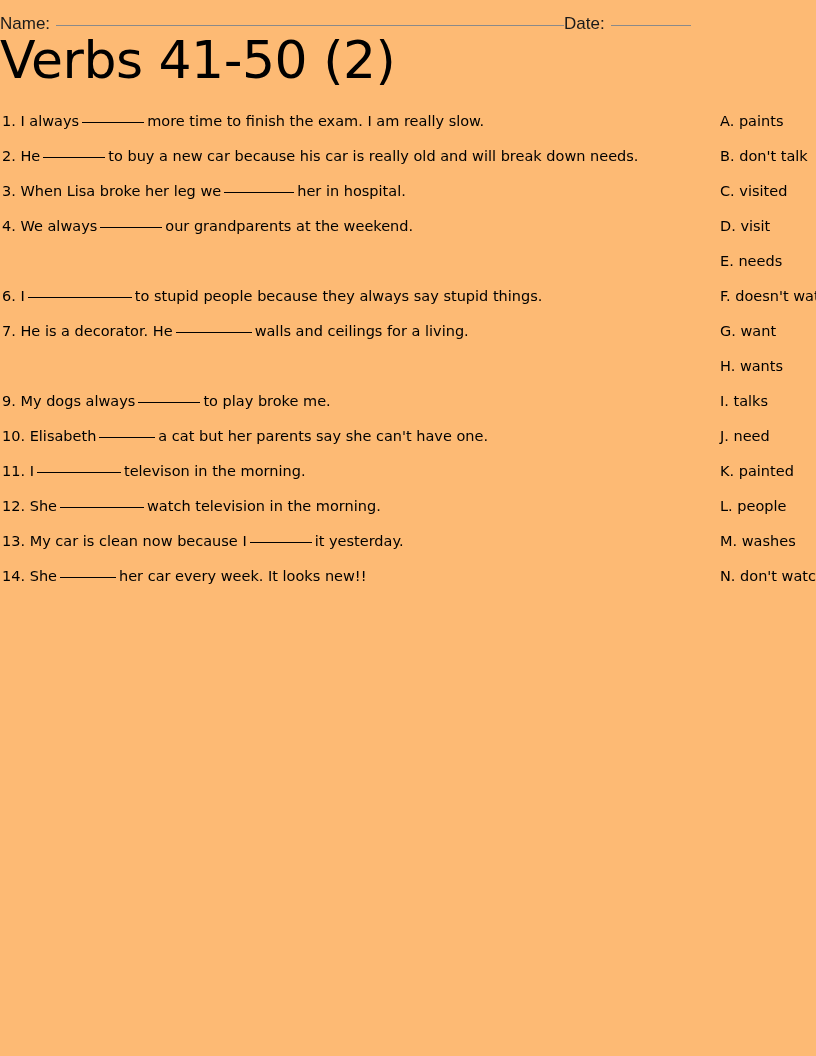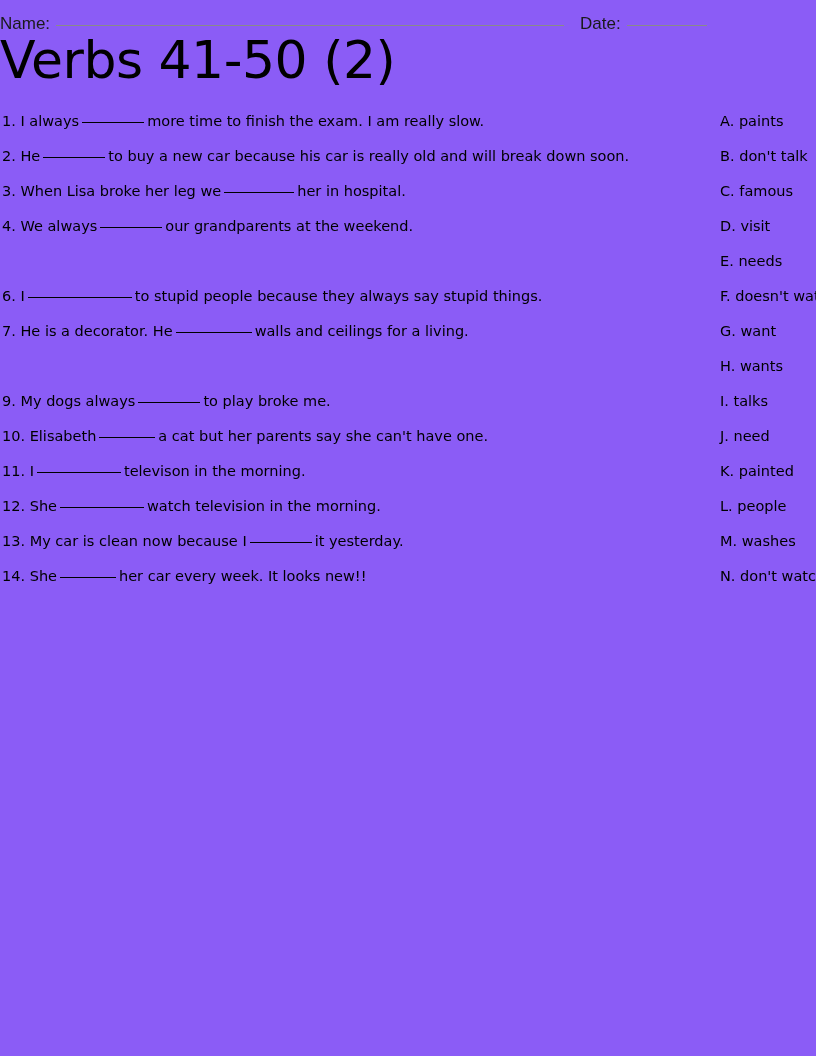--- a/index.html
+++ b/index.html
@@ -5,21 +5,21 @@
 <style>
   html, body {
     margin: 0;
     padding: 0;
     background: #ffffff;
   }
   .page {
     position: relative;
     width: 816px;
     height: 1056px;
-    background: #8b5cf6;
+    background: #fdba74;
     overflow: hidden;
     font-family: "DejaVu Sans", sans-serif;
     color: #000000;
   }
 
   
   .header-row {
     position: absolute;
     left: 0;
     top: 0;
@@ -37,21 +37,21 @@
   }
   .rule {
     display: inline-block;
     border-bottom: 1px solid #8a8a8a;
     height: 0;
     position: relative;
     top: -3px;
   }
   .rule-name { width: 508px; margin-left: 6px; }
   .rule-date { width: 80px; margin-left: 6px; }
-  .date-label { margin-left: 16px; }
+  .date-label { }
 
   
   .title {
     position: absolute;
     left: 0;
     top: 33px;
     width: 816px;
     text-align: left;
     font-family: "DejaVu Sans", sans-serif;
     font-size: 52px;
@@ -114,26 +114,26 @@
 
   <div class="title">Verbs 41-50 (2)</div>
 
   <div class="body">
     <div id="rows">
         <div class="row">
           <div class="question"><span>1.</span> <span>I always</span><span class="blank" style="width: 62px;"></span><span>more time to finish the exam. I am really slow.</span></div>
           <div class="answer"><span>A.</span> <span>paints</span></div>
         </div>
         <div class="row">
-          <div class="question"><span>2.</span> <span>He</span><span class="blank" style="width: 62px;"></span><span>to buy a new car because his car is really old and will break down soon.</span></div>
+          <div class="question"><span>2.</span> <span>He</span><span class="blank" style="width: 62px;"></span><span>to buy a new car because his car is really old and will break down needs.</span></div>
           <div class="answer"><span>B.</span> <span>don't talk</span></div>
         </div>
         <div class="row">
           <div class="question"><span>3.</span> <span>When Lisa broke her leg we</span><span class="blank" style="width: 70px;"></span><span>her in hospital.</span></div>
-          <div class="answer"><span>C.</span> <span>famous</span></div>
+          <div class="answer"><span>C.</span> <span>visited</span></div>
         </div>
         <div class="row">
           <div class="question"><span>4.</span> <span>We always</span><span class="blank" style="width: 62px;"></span><span>our grandparents at the weekend.</span></div>
           <div class="answer"><span>D.</span> <span>visit</span></div>
         </div>
         <div class="row">
           <div class="answer"><span>E.</span> <span>needs</span></div>
         </div>
         <div class="row">
           <div class="question"><span>6.</span> <span>I</span><span class="blank" style="width: 104px;"></span><span>to stupid people because they always say stupid things.</span></div>

